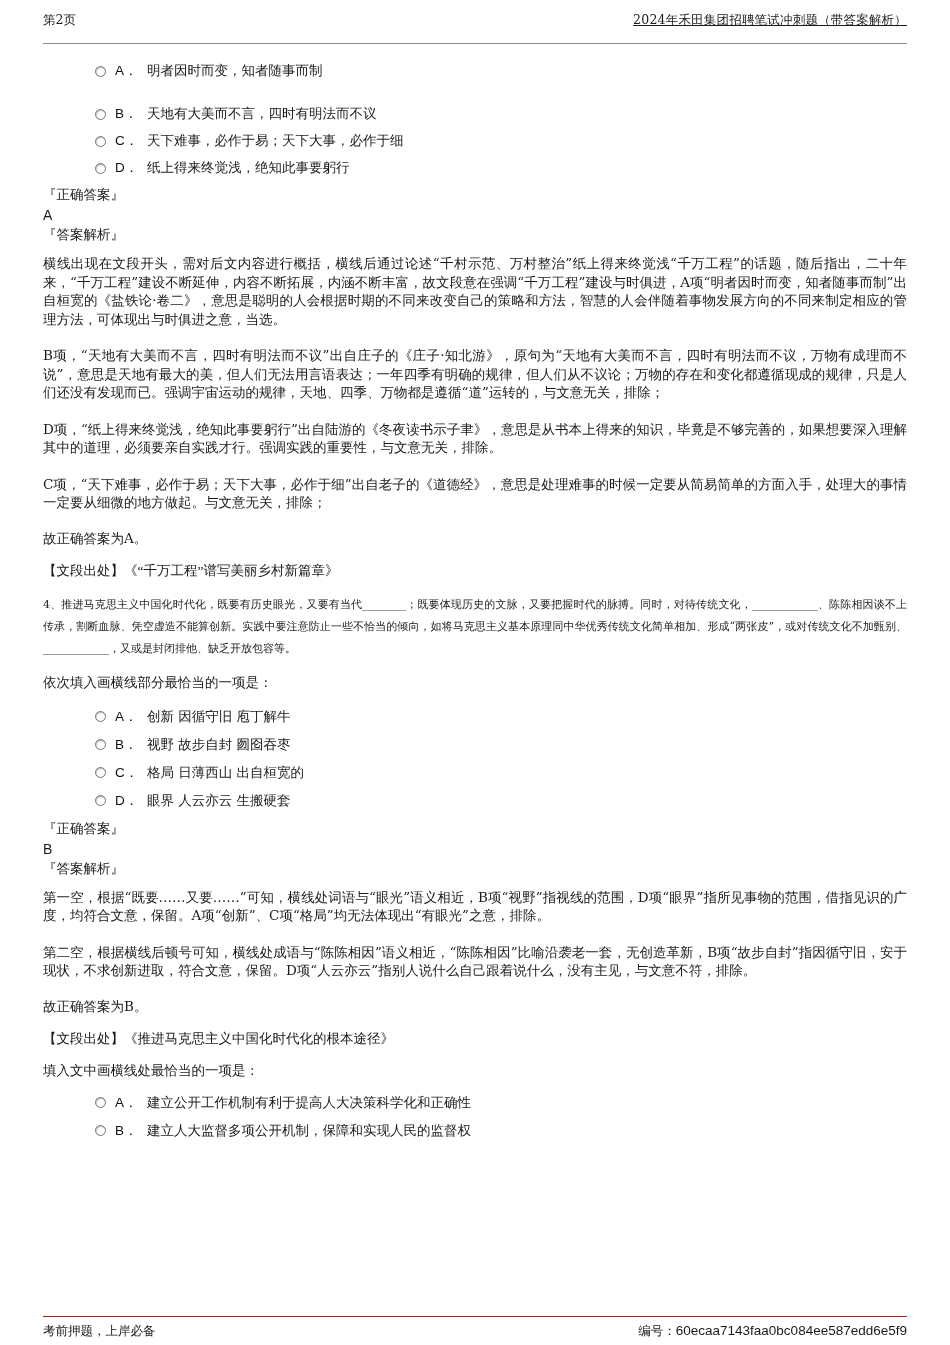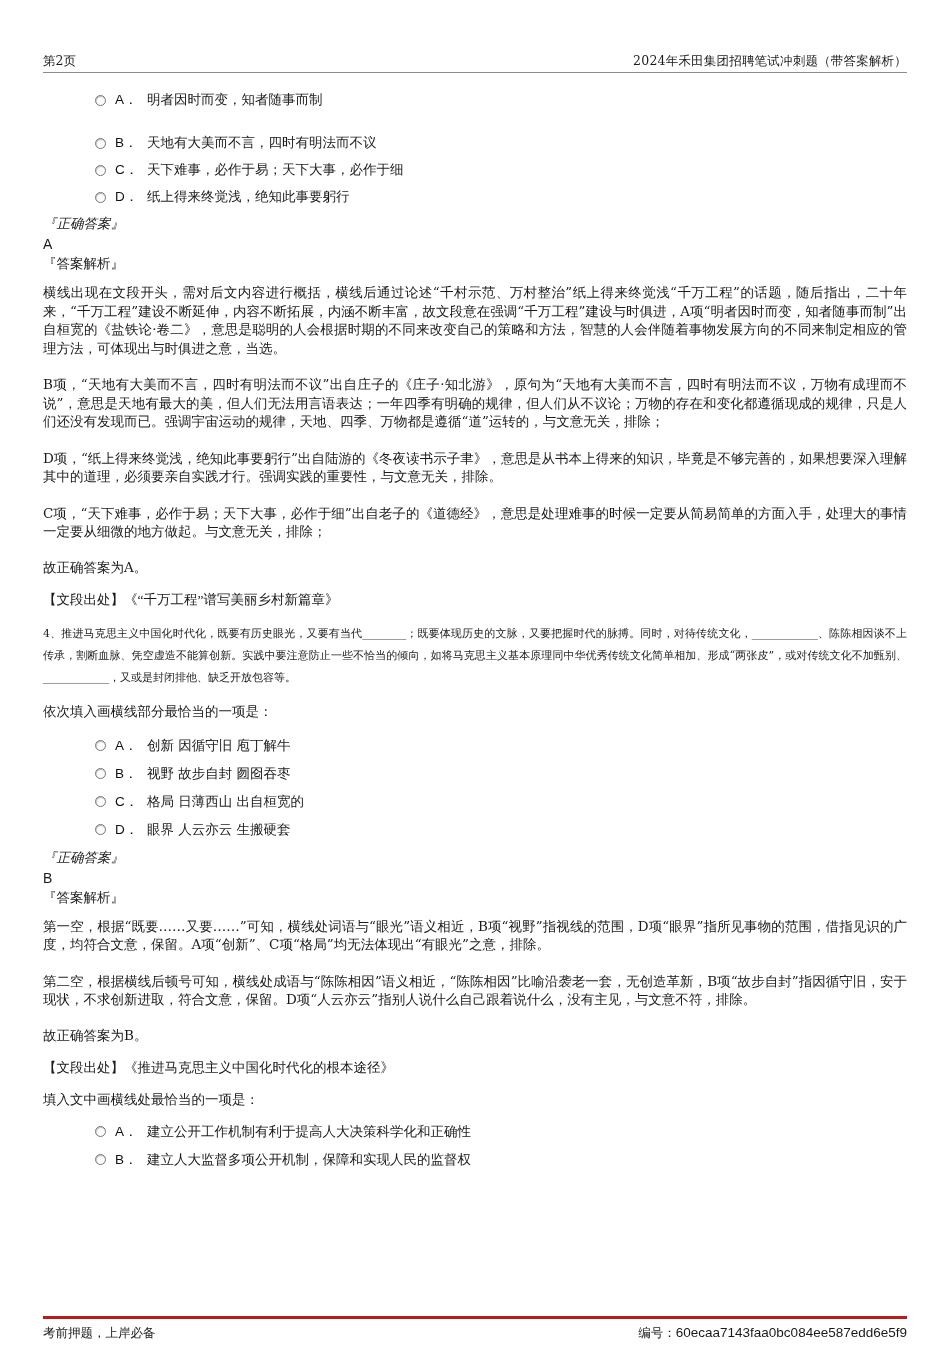--- a/index.html
+++ b/index.html
@@ -9,25 +9,24 @@
     color: #1a1a1a;
     font-family: "DejaVu Serif", "Liberation Serif", serif;
     position: relative;
     overflow: hidden;
   }
   .page { padding: 12px 43px 0 43px; position: relative; }
 
   
   .header {
     display: flex; justify-content: space-between; align-items: flex-end;
-    font-size: 12.5px; padding-bottom: 2px;
+    font-size: 12.5px; padding-bottom: 14px;
     border-bottom: 1px solid #8c8c8c;
-    margin-top: 41px;
   }
-  .header .title { letter-spacing: 0.2px; }
+  .header .title { letter-spacing: 0.2px; text-decoration: underline; }
 
   
   .options { padding-left: 52px; }
   .option { display: flex; align-items: center; margin-bottom: 9px; }
   .option.gap-lg { margin-bottom: 25px; }
   .options-roomy .option { margin-bottom: 10px; }
   .radio {
     width: 9px; height: 9px; flex: 0 0 9px;
     border: 1px solid #767676; border-radius: 50%;
     background: #fdfdfd;
@@ -53,27 +52,27 @@
   }
   .conclusion { font-size: 13.5px; margin: 0 0 14px 0; }
   .source { font-size: 13.5px; margin: 0 0 14px 0; font-family: Liberation Serif, serif; }
 
   
   .question { font-size: 11px; text-align: justify; margin: 12px 0 14px 0; }
   .question.lh-22 { line-height: 22px; }
   .question.lh-24 { line-height: 24px; }
   .prompt { font-size: 13.5px; margin: 0 0 14px 0; }
   .q3-options { margin-top: 18px; }
-  .mt-8 { margin-top: 8px; font-style: italic; }
+  .mt-8 { margin-top: 8px; }
   .mt-16 { margin-top: 16px; }
 
   
   .footer {
     position: absolute; left: 43px; right: 43px; top: 1316px;
-    border-top: 3px solid #b91c1c;
+    border-top: 1px solid #b91c1c;
     padding-top: 6px;
     display: flex; justify-content: space-between; align-items: baseline;
     font-size: 12.5px;
     text-align: right;
   }
   .footer .code {
     font-family: "Liberation Sans", "DejaVu Sans", sans-serif;
     font-size: 13.5px;
   }
 </style>

